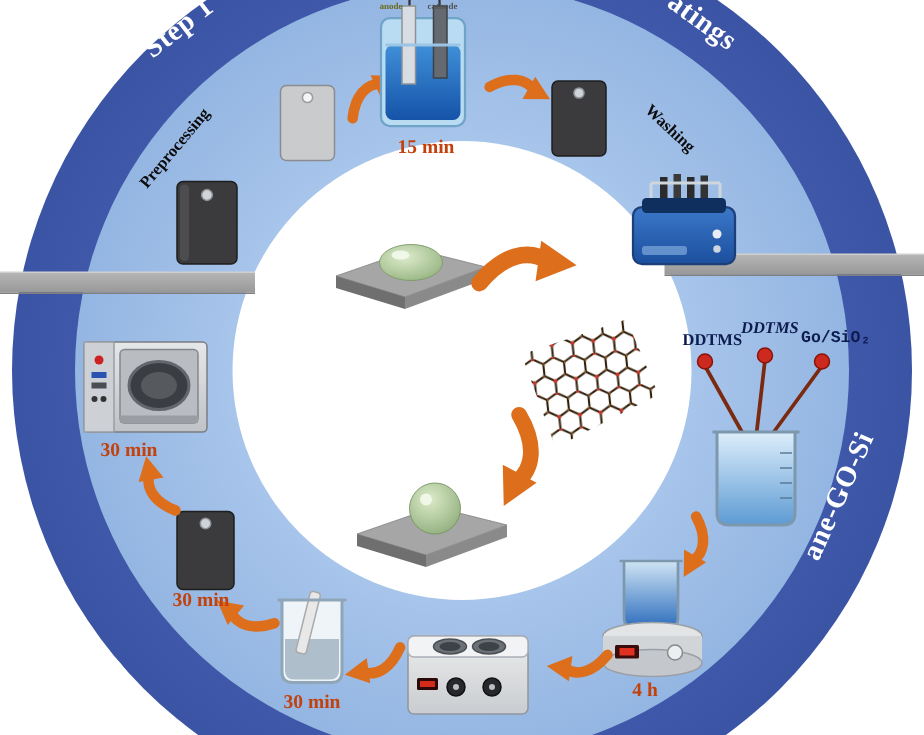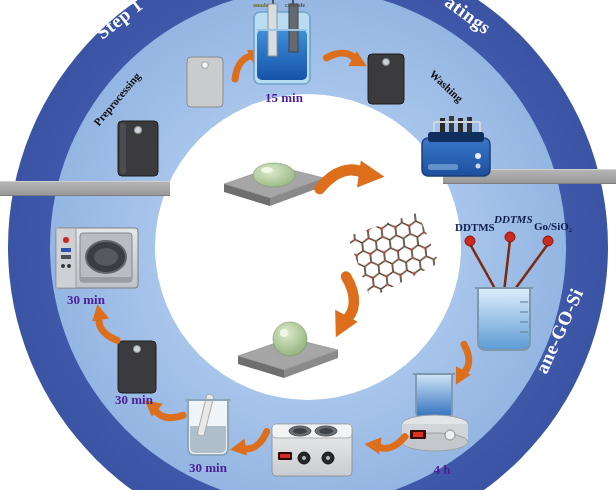--- a/index.html
+++ b/index.html
@@ -10,21 +10,21 @@
   #ring-outer{left:8px;top:-53px;width:600px;height:600px;
               background:radial-gradient(circle,#4059aa 58%,#2e4897 100%);}
   #ring-mid{left:50px;top:-11px;width:516px;height:516px;
             background:radial-gradient(circle,#a9c6ec 40%,#7fa6d8 100%);}
   #ring-center{left:155px;top:94px;width:306px;height:306px;background:#fff;}
   .divider{position:absolute;height:13px;background:linear-gradient(#b5b5b5,#989898);
            border-top:1px solid #cfcfcf;border-bottom:1px solid #7f7f7f;}
   .ring-text{position:absolute;color:#ffffff;font-weight:bold;font-size:19px;
              white-space:nowrap;letter-spacing:.5px;}
   .proc-lbl{position:absolute;color:#0b0b0b;font-weight:bold;font-size:11px;white-space:nowrap;}
-  .time-lbl{position:absolute;color:#4c1d95;font-weight:bold;font-size:13px;
+  .time-lbl{position:absolute;color:#c2410c;font-weight:bold;font-size:13px;
             text-align:center;white-space:nowrap;}
   .reagent-lbl{position:absolute;color:#0d1b4f;font-weight:bold;font-size:11px;white-space:nowrap;}
   .wire-lbl{position:absolute;font-size:6px;font-weight:bold;color:#6b6b20;white-space:nowrap;}
   .arrow{position:absolute;width:44px;height:28px;}
   svg{display:block;}
 </style>
 </head>
 <body>
 
 <div id="canvas">
@@ -118,21 +118,21 @@
       <rect x="4" y="24" width="68" height="38" rx="6" fill="url(#usg)" stroke="#1c3f7a" stroke-width="1.5"></rect>
       <rect x="10" y="18" width="56" height="10" rx="3" fill="#0f2f5e"></rect>
       <rect x="10" y="50" width="30" height="6" rx="2" fill="#7fa9dc" opacity="0.7"></rect>
       <circle cx="60" cy="42" r="3" fill="#e8eef4"></circle>
       <circle cx="60" cy="52" r="2.5" fill="#cdd6de"></circle>
     </svg>
   </div>
 
   <div class="reagent-lbl" style="left:455px;top:221px;">DDTMS</div>
   <div class="reagent-lbl" style="left:494px;top:213px;font-style:italic;">DDTMS</div>
-  <div class="reagent-lbl" style="left:534px;top:220px;">Go/SiO₂</div>
+  <div class="reagent-lbl" style="left:534px;top:220px;font-family:Liberation Mono, monospace;">Go/SiO₂</div>
 
   <div class="abs" style="left:448px;top:210px;">
     <svg width="140" height="148" viewBox="0 0 140 148">
       <defs>
         <linearGradient id="bl" x1="0" y1="0" x2="0" y2="1">
           <stop offset="0" stop-color="#ddeefb"></stop>
             <stop offset="1" stop-color="#5d9bd4"></stop>
         </linearGradient>
       </defs>
       <g stroke="#7a2a10" stroke-width="2.5" stroke-linecap="round">
@@ -172,21 +172,21 @@
       <path d="M18,6 L18,44 Q18,50 24,50 L48,50 Q54,50 54,44 L54,6" fill="url(#stl)" stroke="#7d98ad" stroke-width="1.8"></path>
       <line x1="15" y1="6" x2="57" y2="6" stroke="#7d98ad" stroke-width="1.8"></line>
       <ellipse cx="37" cy="56" rx="33" ry="9" fill="#e2e4e6" stroke="#9aa0a6"></ellipse>
       <rect x="4" y="56" width="66" height="18" fill="#d2d5d8"></rect>
       <ellipse cx="37" cy="74" rx="33" ry="9" fill="#c4c8cc" stroke="#9aa0a6"></ellipse>
       <rect x="12" y="62" width="16" height="9" rx="1" fill="#3a0c0c"></rect>
       <rect x="15" y="64" width="10" height="5" fill="#e03020"></rect>
       <circle cx="52" cy="67" r="5" fill="#eceff1" stroke="#888888"></circle>
     </svg>
   </div>
-  <div class="time-lbl" style="left:424px;top:452px;width:36px;margin-top:10px;">4 h</div>
+  <div class="time-lbl" style="left:412px;top:452px;width:36px;">4 h</div>
 
   <div class="arrow" style="left:364px;top:428px;transform:rotate(188deg);">
     <svg width="44" height="28" viewBox="0 0 44 28">
         <path d="M4,22 C12,9 22,5 31,9" fill="none" stroke="#dc6e1c" stroke-width="7" stroke-linecap="round"></path>
         <polygon points="27,1 43,9 27,18" fill="#dc6e1c"></polygon>
       </svg>
   </div>
 
   <div class="abs" style="left:270px;top:412px;">
     <svg width="84" height="70" viewBox="0 0 84 70">

